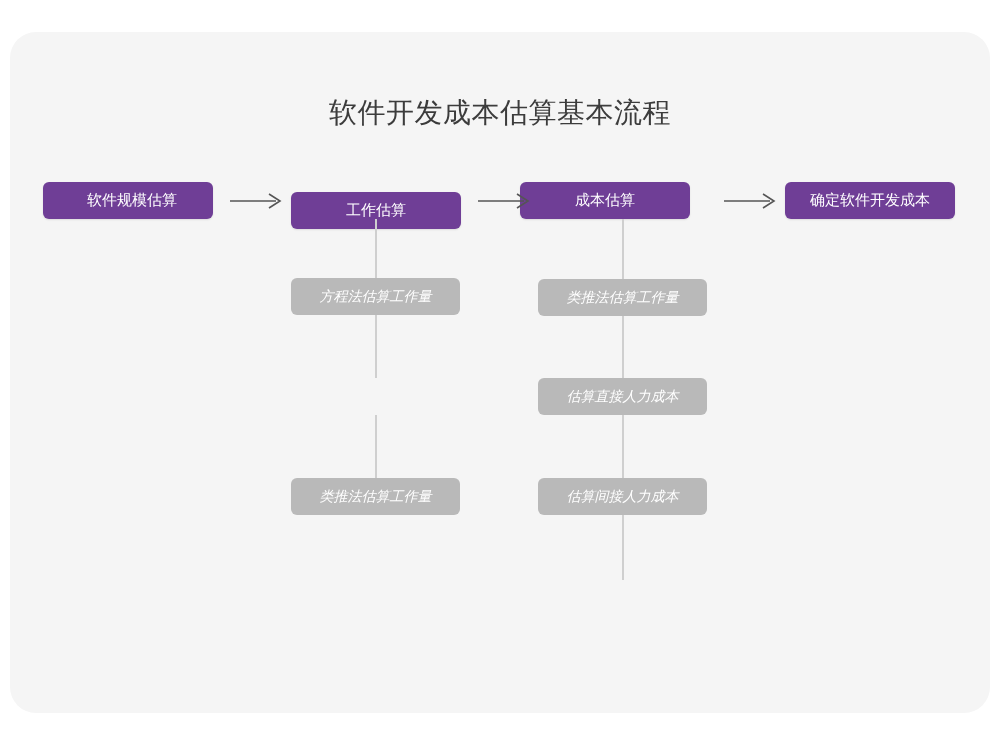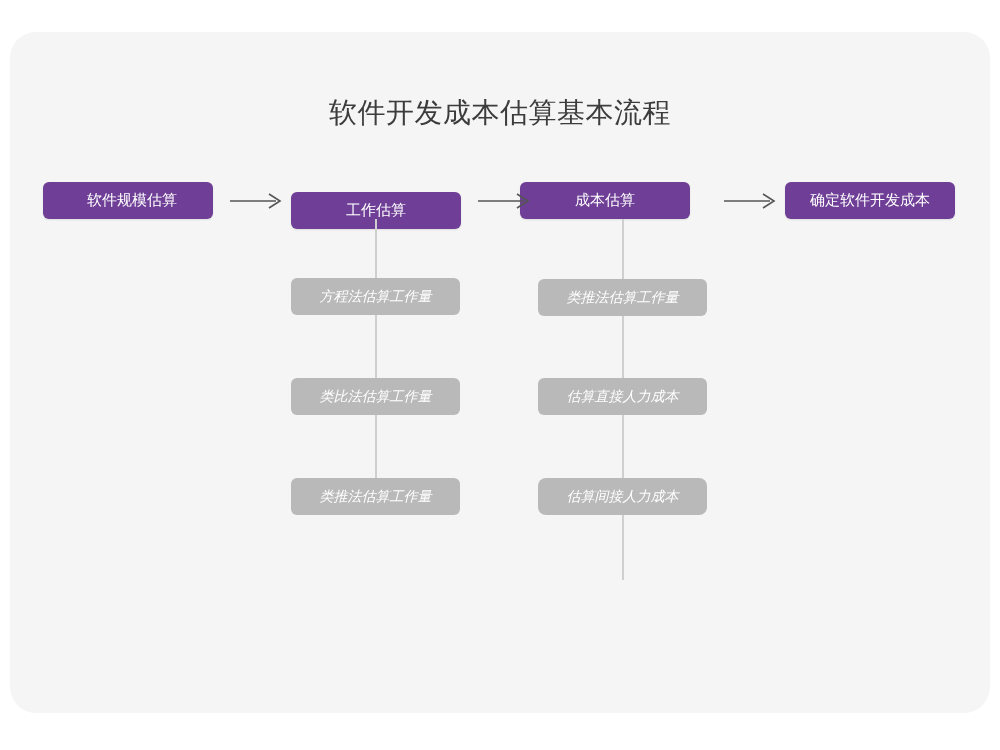--- a/index.html
+++ b/index.html
@@ -135,40 +135,37 @@
     </div>
 
     <div class="vline" style="left:375px; top:219px; height:59px;"></div>
     <div class="vline" style="left:375px; top:315px; height:63px;"></div>
     <div class="vline" style="left:375px; top:415px; height:63px;"></div>
 
     <div class="node secondary" style="left:291px; top:278px; width:169px;">
       <span>方程法估算工作量</span>
     </div>
 
-    <div class="node secondary" style="left:291px; top:378px; width:169px;">
-      <span>类比法估算工作量</span>
-    </div>
 
     <div class="node secondary" style="left:291px; top:478px; width:169px;">
       <span>类推法估算工作量</span>
     </div>
 
     <div class="vline" style="left:622px; top:219px; height:60px;"></div>
     <div class="vline" style="left:622px; top:316px; height:62px;"></div>
     <div class="vline" style="left:622px; top:415px; height:63px;"></div>
     <div class="vline" style="left:622px; top:515px; height:65px;"></div>
 
     <div class="node secondary" style="left:538px; top:279px; width:169px;">
       <span>类推法估算工作量</span>
     </div>
 
     <div class="node secondary" style="left:538px; top:378px; width:169px;">
       <span>估算直接人力成本</span>
     </div>
 
-    <div class="node secondary" style="left:538px; top:478px; width:169px;border-radius:8px;">
+    <div class="node secondary" style="left:538px; top:478px; width:169px;">
       <span>估算间接人力成本</span>
     </div>
 
 
   </div>
 </div>
 
 </body></html>

